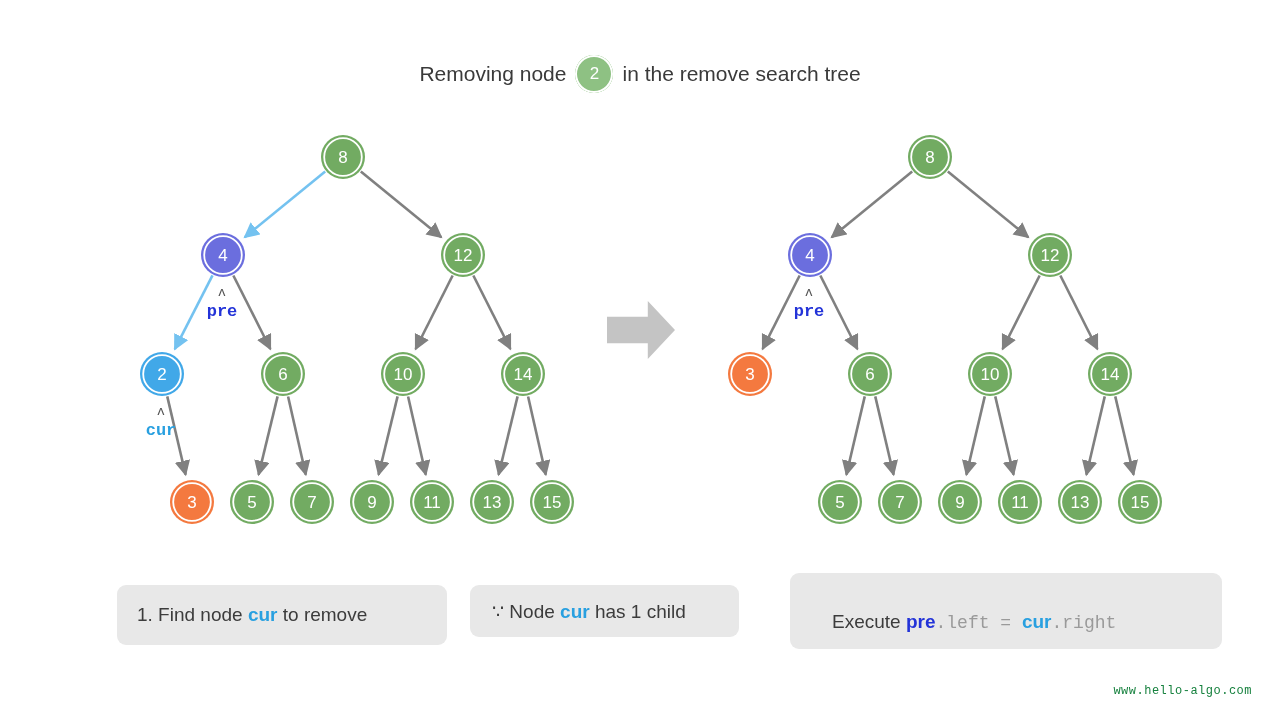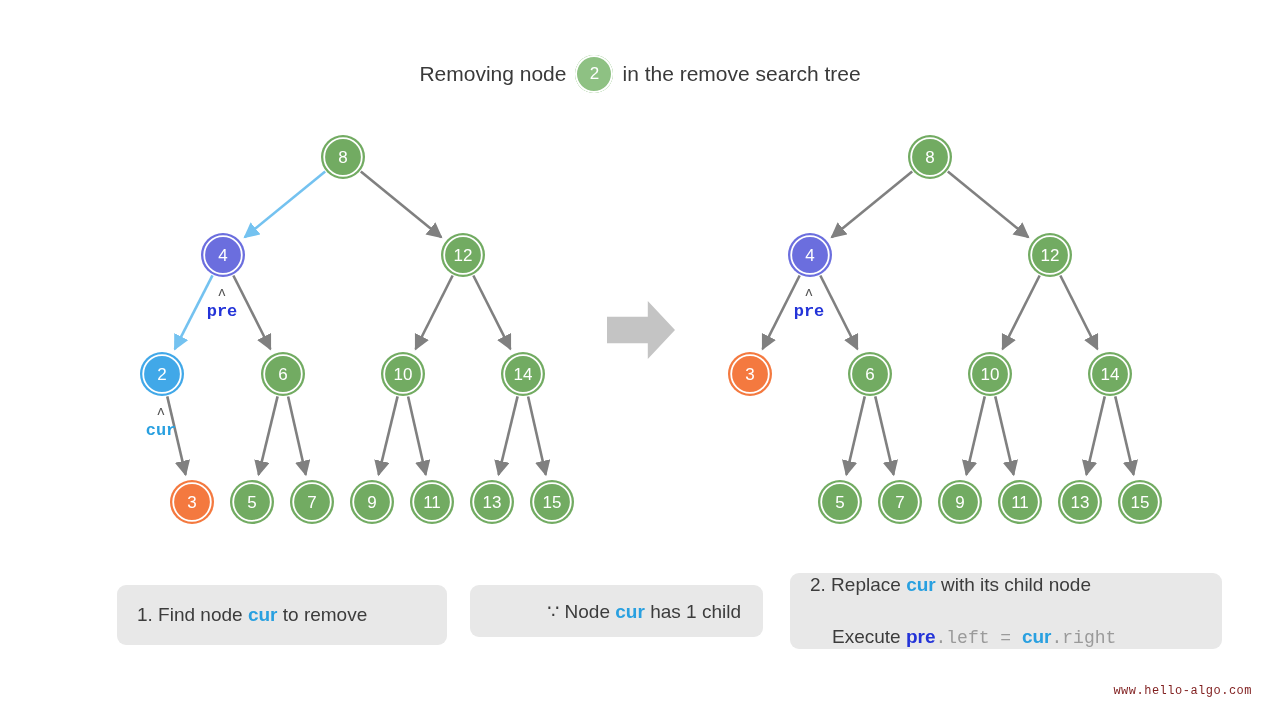--- a/index.html
+++ b/index.html
@@ -64,23 +64,22 @@
     flex-direction: column;
     justify-content: center;
     box-sizing: border-box;
   }
   .caption-line { white-space: nowrap; }
   #caption-1 {
     left: 117px; top: 585px; width: 330px; height: 60px;
     padding: 0 20px;
   }
   #caption-2 {
-    left: 470px; top: 585px; width: 293px; height: 52px;
+    left: 470px; top: 585px; width: 269px; height: 52px;
     padding: 16px 22px;
-    text-align: right;
   }
   #caption-3 {
     left: 790px; top: 573px; width: 432px; height: 76px;
     padding: 0 20px;
   }
   #caption-3 .caption-line { line-height: 30px; }
   #caption-3 .caption-line.indent { padding-left: 22px; margin-top: 22px; }
 
   .kw-cur { color: #29a0e0; font-weight: bold; font-family: "Liberation Sans", sans-serif; }
   .kw-pre { color: #2333d8; font-weight: bold; font-family: "Liberation Sans", sans-serif; }
@@ -90,21 +89,21 @@
     font-size: 18px;
   }
 
   
   #watermark {
     position: absolute;
     right: 28px;
     bottom: 22px;
     font-family: "Liberation Mono", monospace;
     font-size: 12px;
-    color: #7f1d1d;
+    color: #15803d;
     letter-spacing: 0.5px;
     margin-top: 24px;
   }
 
   .node-text {
     font-family: "Liberation Sans", sans-serif;
     font-size: 17px;
     fill: #ffffff;
     text-anchor: middle;
     dominant-baseline: central;
@@ -319,21 +318,18 @@
   </div>
 </div>
 
 <div class="caption-box" id="caption-2">
   <div class="caption-line">
     <span>∵ Node </span><span class="kw-cur">cur</span><span> has 1 child</span>
   </div>
 </div>
 
 <div class="caption-box" id="caption-3">
-  <div class="caption-line">
-    <span>2. Replace </span><span class="kw-cur">cur</span><span> with its child node</span>
-  </div>
   <div class="caption-line indent">
     <span>Execute </span><span class="kw-pre">pre</span><span class="mono-dim">.left = </span><span class="kw-cur">cur</span><span class="mono-dim">.right</span>
   </div>
 </div>
 
 <div id="watermark">www.hello-algo.com</div>
 
 </body></html>

